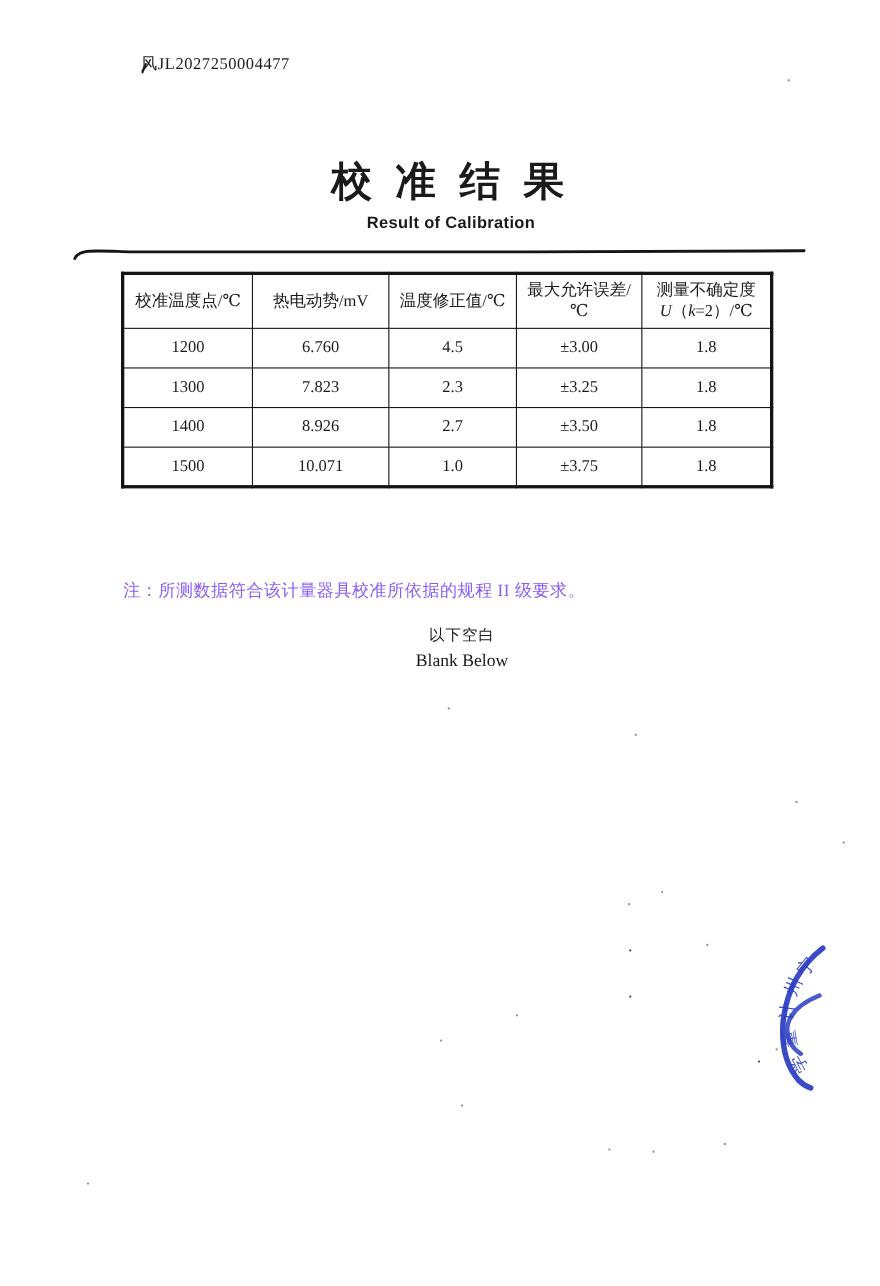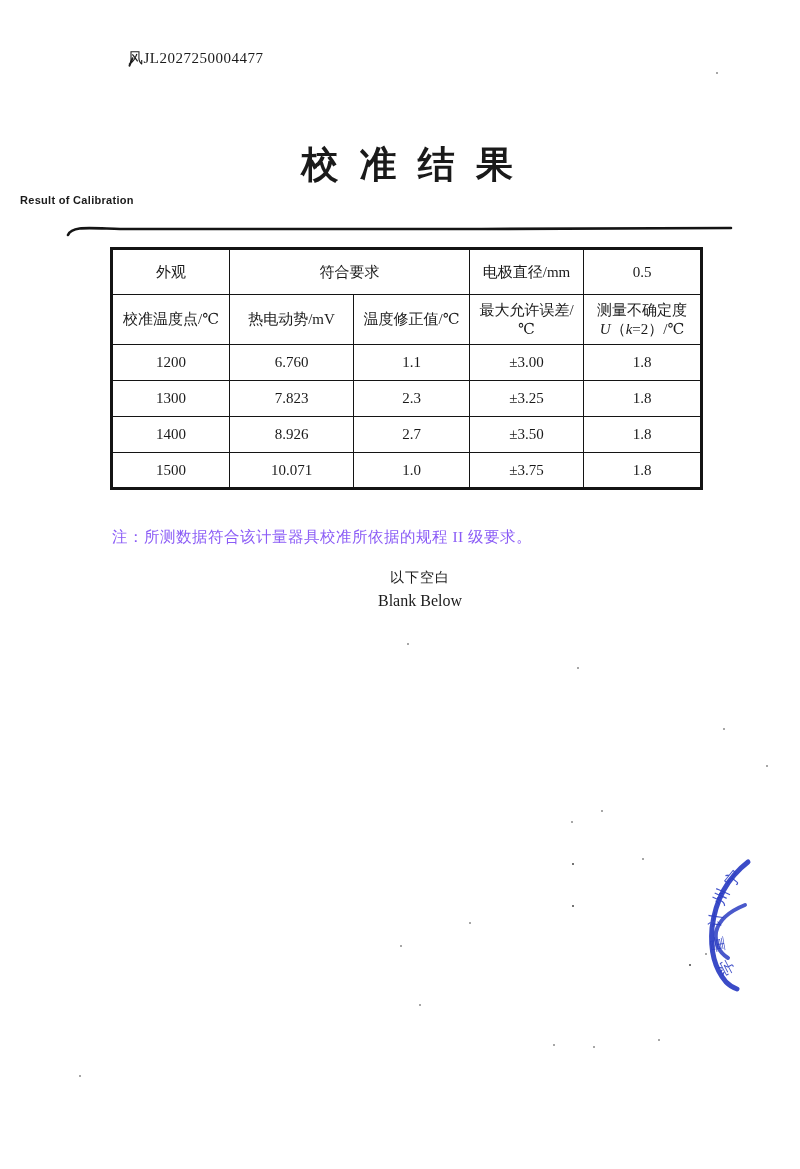--- a/index.html
+++ b/index.html
@@ -24,23 +24,23 @@
   .page-info{
     position:absolute;left:606px;top:41px;width:132px;text-align:center;
   }
   .page-info .cn{font-size:14.5px;letter-spacing:1px;white-space:nowrap;}
   .page-info .en{font-size:12px;font-weight:bold;margin-top:3px;letter-spacing:1px;white-space:nowrap;}
   .title{
     position:absolute;left:20px;top:140px;width:780px;text-align:center;
     font-size:37px;font-weight:bold;letter-spacing:6px;white-space:nowrap;
   }
   .subtitle{
-    position:absolute;left:20px;top:194px;width:780px;text-align:left;
+    position:absolute;left:20px;top:194px;width:780px;text-align:center;
     font-family:"Liberation Sans","DejaVu Sans",sans-serif;
-    font-size:11px;font-weight:bold;letter-spacing:.3px;
+    font-size:15px;font-weight:bold;letter-spacing:.3px;
   }
   .rule-svg{position:absolute;left:60px;top:218px;}
   table.cal{
     position:absolute;left:110px;top:247px;width:590px;
     border-collapse:collapse;table-layout:fixed;
     border:3px solid #141414;
     font-size:15px;
   }
   table.cal td,table.cal th{
     border:1.6px solid #141414;
@@ -87,41 +87,35 @@
 
   <table class="cal">
     <colgroup>
       <col style="width:118px">
         <col style="width:124px">
         <col style="width:116px">
       <col style="width:114px">
         <col style="width:118px">
     </colgroup>
     <tbody>
-      <tr class="info-row">
-        <td>外观</td>
-        <td colspan="2">符合要求</td>
-        <td>电极直径/mm</td>
-        <td>0.5</td>
-      </tr>
       <tr class="head-row">
         <th>校准温度点/℃</th>
         <th>热电动势/mV</th>
         <th>温度修正值/℃</th>
         <th>最大允许误差/℃</th>
         <th>
           <span>测量不确定度</span><br>
           <span class="it">U</span><span>（</span><span class="it">k</span><span>=2）/℃</span>
         </th>
       </tr>
 
         <tr class="data-row">
           <td>1200</td>
           <td>6.760</td>
-          <td>1.1</td>
+          <td>4.5</td>
           <td>±3.00</td>
           <td>1.8</td>
         </tr>
         <tr class="data-row">
           <td>1300</td>
           <td>7.823</td>
           <td>2.3</td>
           <td>±3.25</td>
           <td>1.8</td>
         </tr>

